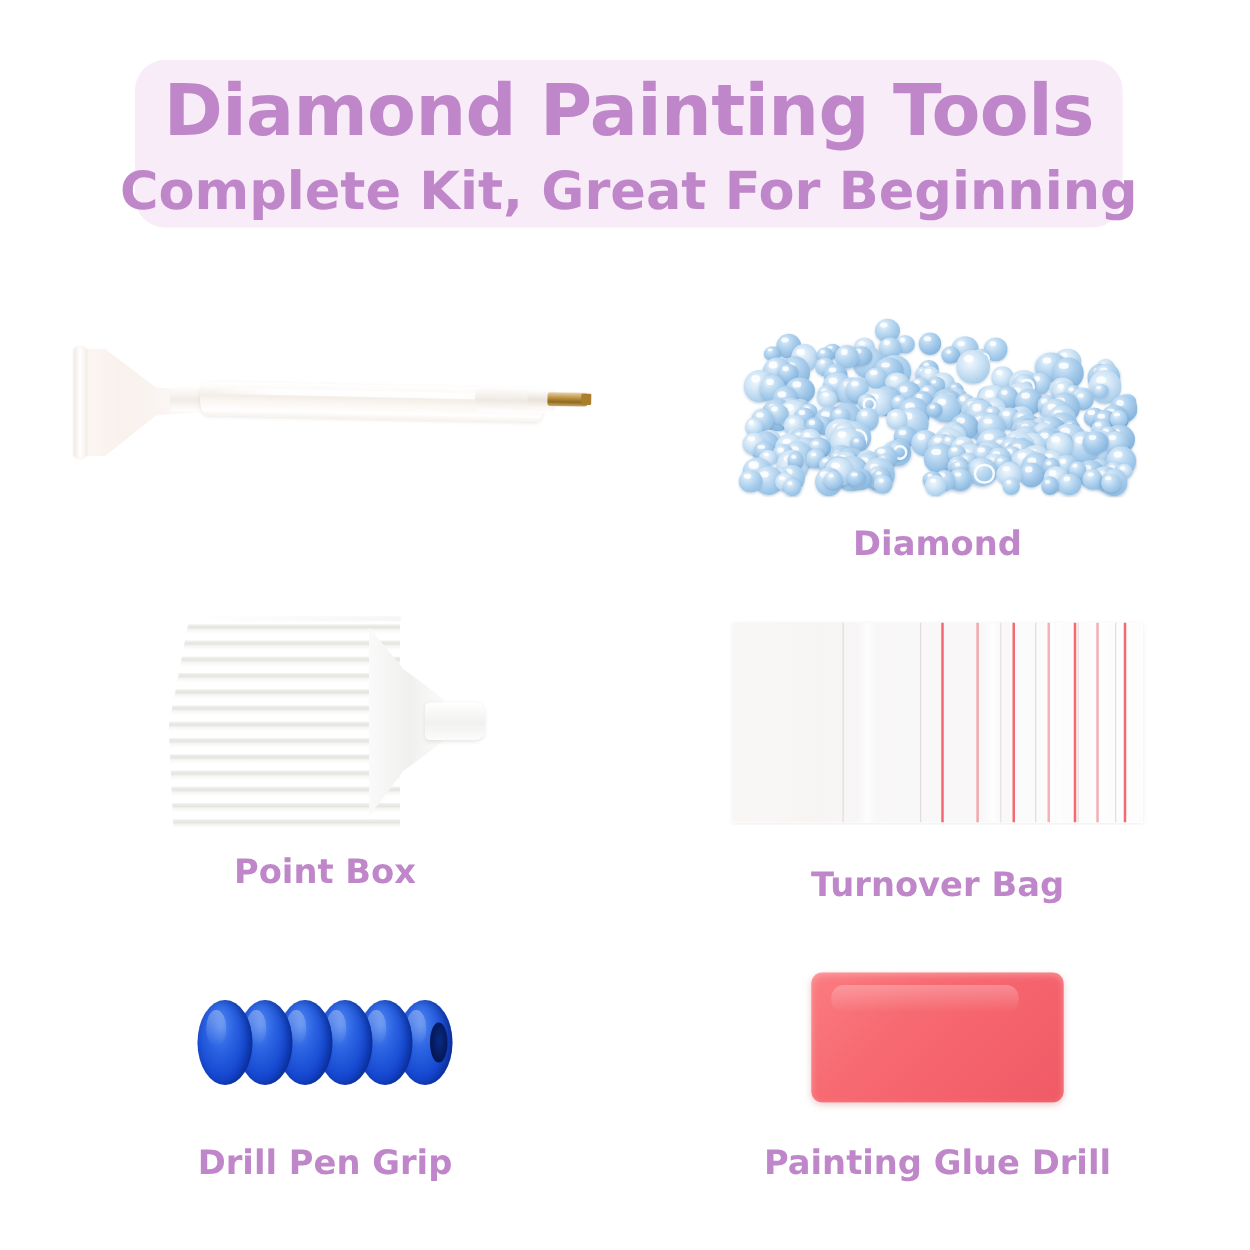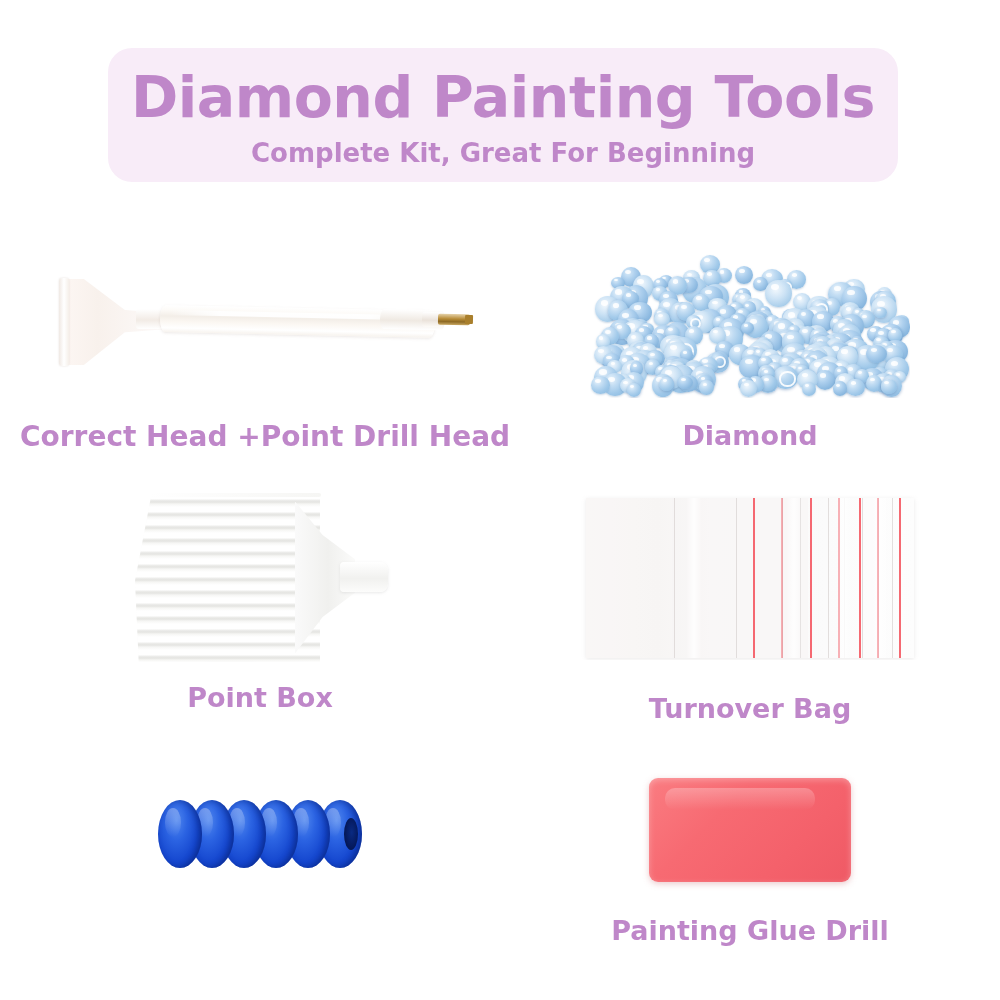--- a/index.html
+++ b/index.html
@@ -41,21 +41,21 @@
   .header-title {
     font-size: 57px;
     font-weight: bold;
     color: #bf87c9;
     letter-spacing: -0.5px;
     line-height: 1.0;
     white-space: nowrap;
     font-family: "DejaVu Sans", "Liberation Sans", sans-serif;
   }
   .header-subtitle {
-    font-size: 26px;
+    font-size: 42px;
     font-weight: bold;
     color: #bf87c9;
     line-height: 1.0;
     margin-top: 14px;
     white-space: nowrap;
     font-family: "DejaVu Sans", "Liberation Sans", sans-serif;
   }
 
   
   .grid {
@@ -437,21 +437,20 @@
           <div class="pen-funnel-edge"></div>
           <div class="pen-neck"></div>
           <div class="pen-barrel"></div>
           <div class="pen-gloss"></div>
           <div class="pen-barrel2"></div>
           <div class="pen-collar"></div>
           <div class="pen-tip"></div>
           <div class="pen-tip-end"></div>
         </div>
       </div>
-      <div class="cell-label">Correct Head +Point Drill Head</div>
     </div>
 
     <div class="cell" id="cell-diamond">
       <div class="cell-img">
         <div class="drills" id="drills">
             <div class="drill flat" style="width: 17.6px; height: 18.7px; left: 242.6px; top: 112.9px; z-index: 113;"></div>
             <div class="drill" style="width: 18.7px; height: 18.4px; left: 197.4px; top: 22.8px; z-index: 23;"></div>
             <div class="drill flat" style="width: 15.4px; height: 15.9px; left: 286.6px; top: 39.5px; z-index: 40;"></div>
             <div class="drill sh" style="width: 18.8px; height: 17.7px; left: 256.4px; top: 131px; z-index: 131;"></div>
             <div class="drill" style="width: 14.6px; height: 15.1px; left: 109.4px; top: 132.7px; z-index: 133;"></div>
@@ -761,20 +760,21 @@
         <div class="grip-wrap" id="grip" style="width: 204px;">
             <div class="grip-seg" style="left: 0px; z-index: 6;"></div>
             <div class="grip-seg" style="left: 32px; z-index: 5;"></div>
             <div class="grip-seg" style="left: 64px; z-index: 4;"></div>
             <div class="grip-seg" style="left: 96px; z-index: 3;"></div>
             <div class="grip-seg" style="left: 128px; z-index: 2;"></div>
             <div class="grip-seg" style="left: 160px; z-index: 1;"></div>
             <div class="grip-hole" style="left: 186px; z-index: 20;"></div>
           </div>
       </div>
+      <div class="cell-label">Drill Pen Grip</div>
     </div>
 
     <div class="cell" id="cell-clay">
       <div class="cell-img">
         <div class="clay-holder">
           <div class="clay"></div>
           <div class="clay-sheen"></div>
         </div>
       </div>
       <div class="cell-label">Painting Glue Drill</div>

